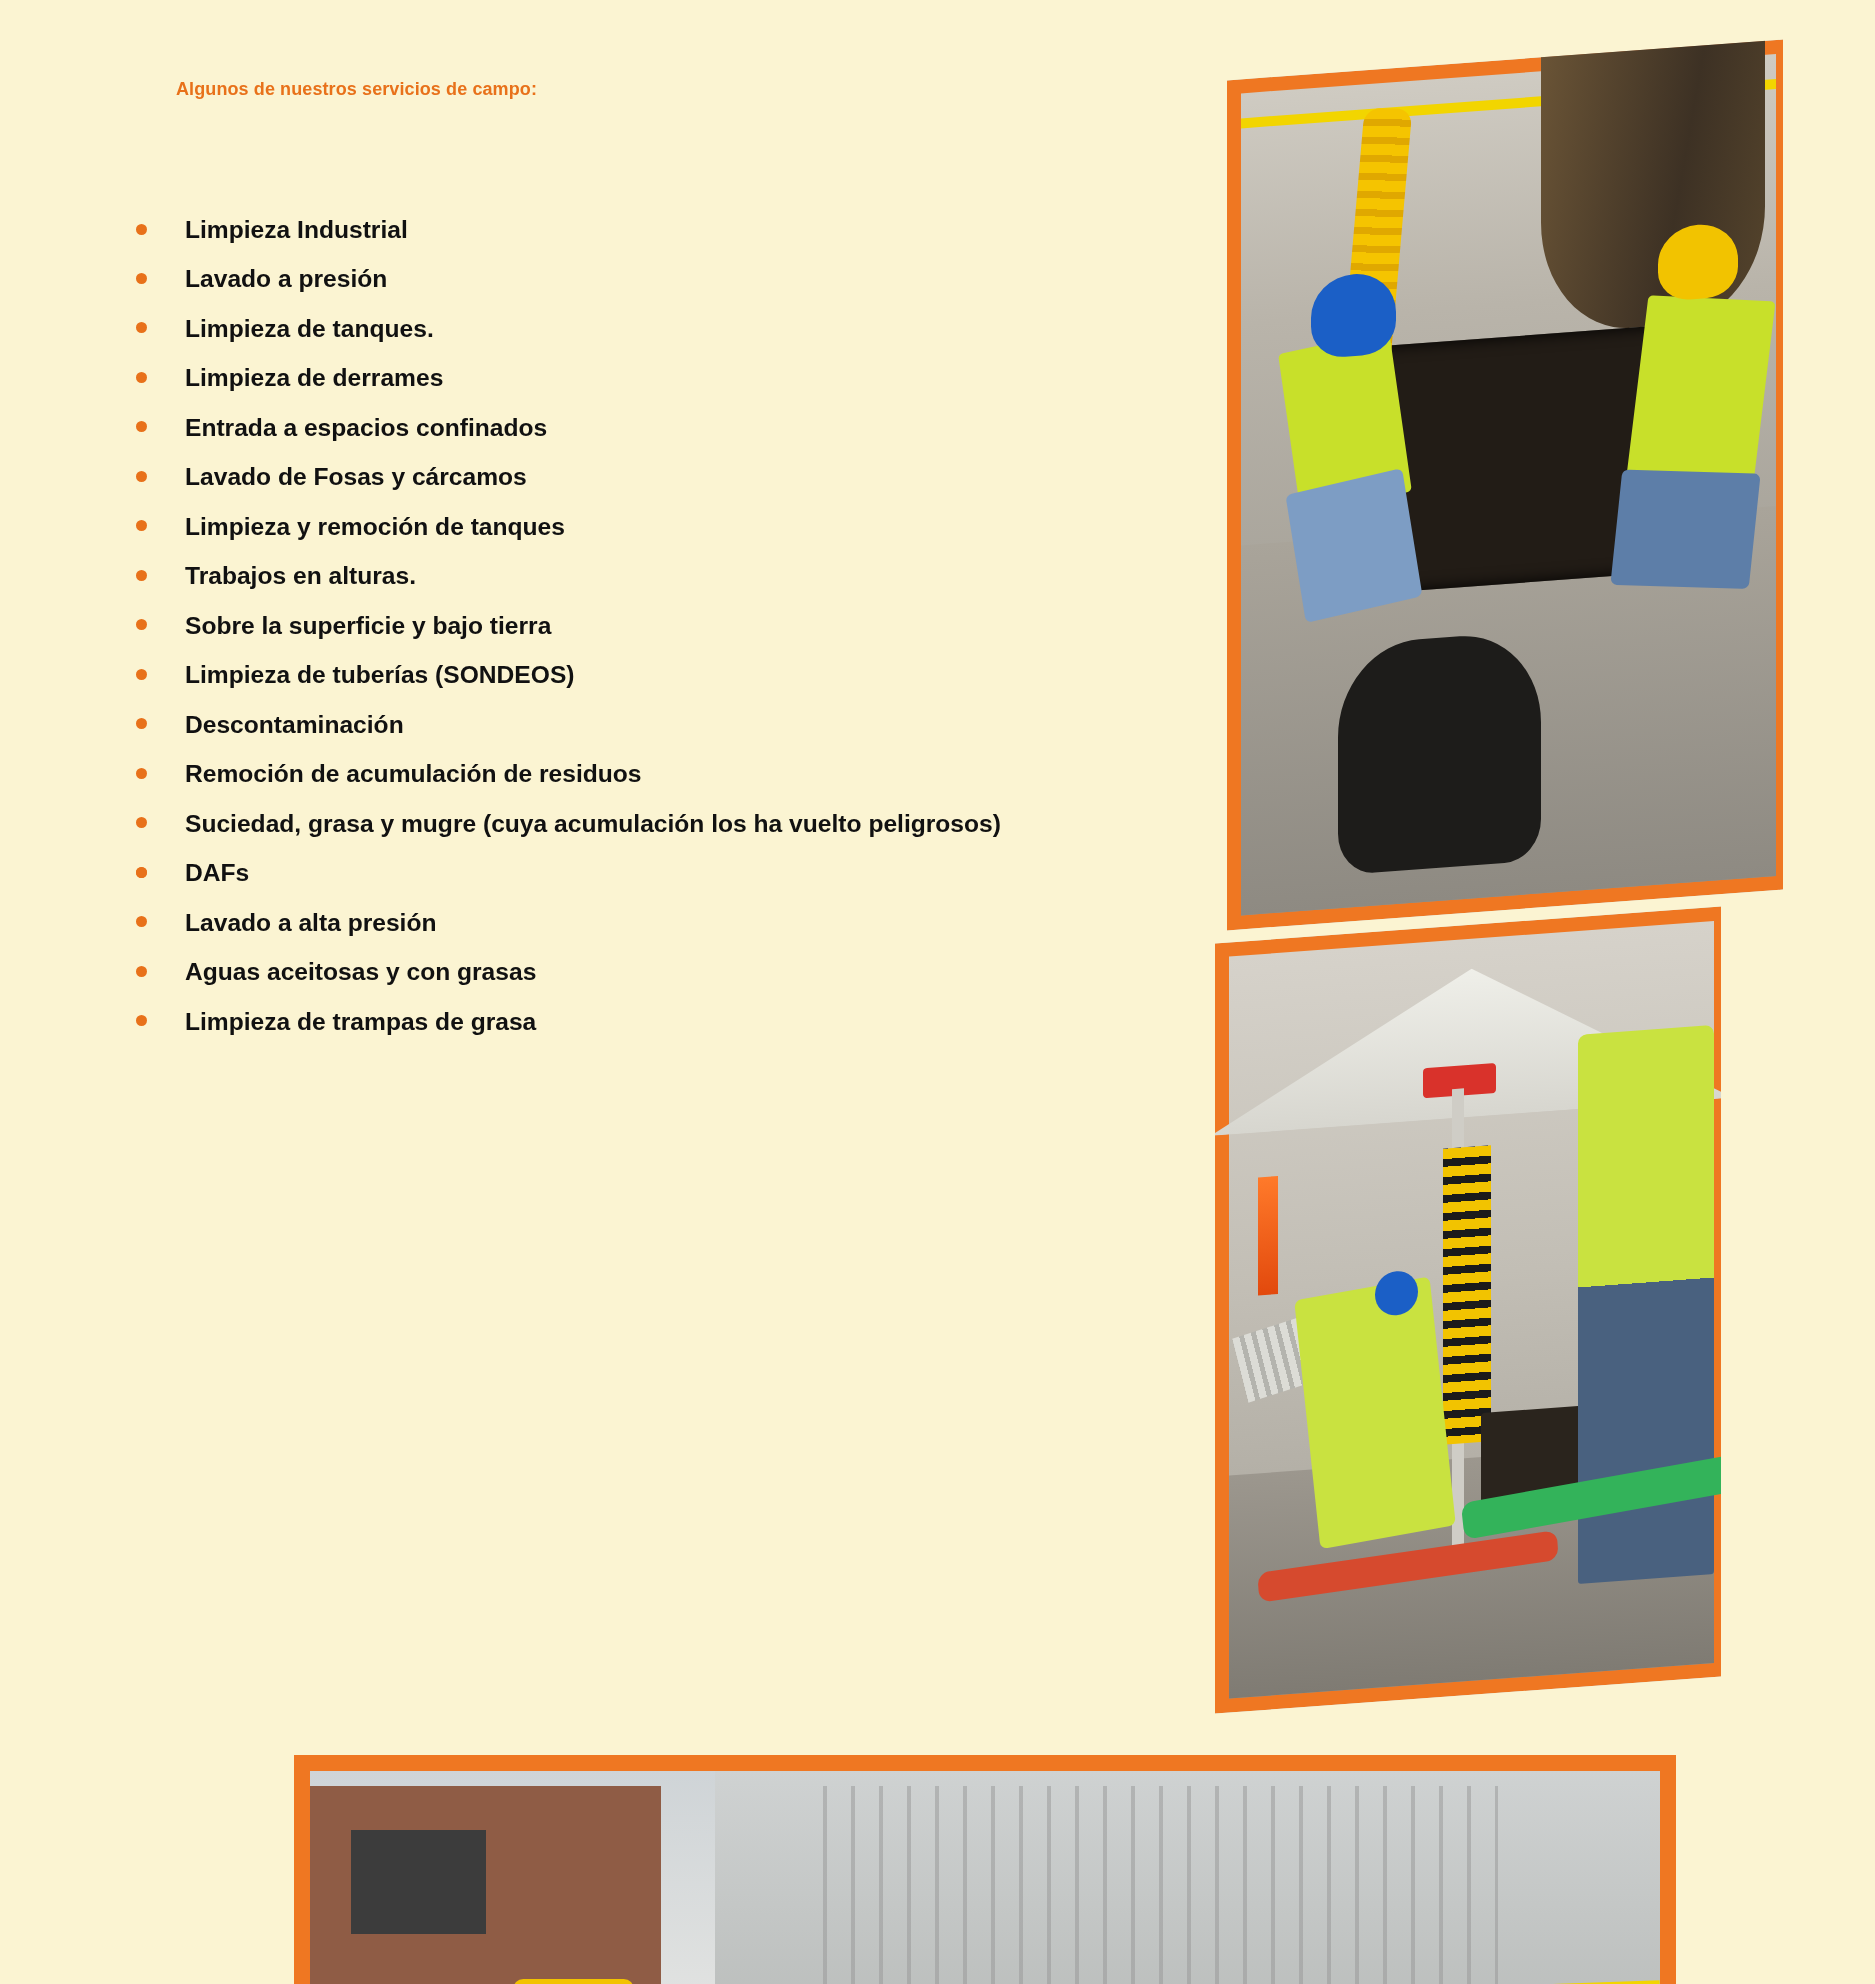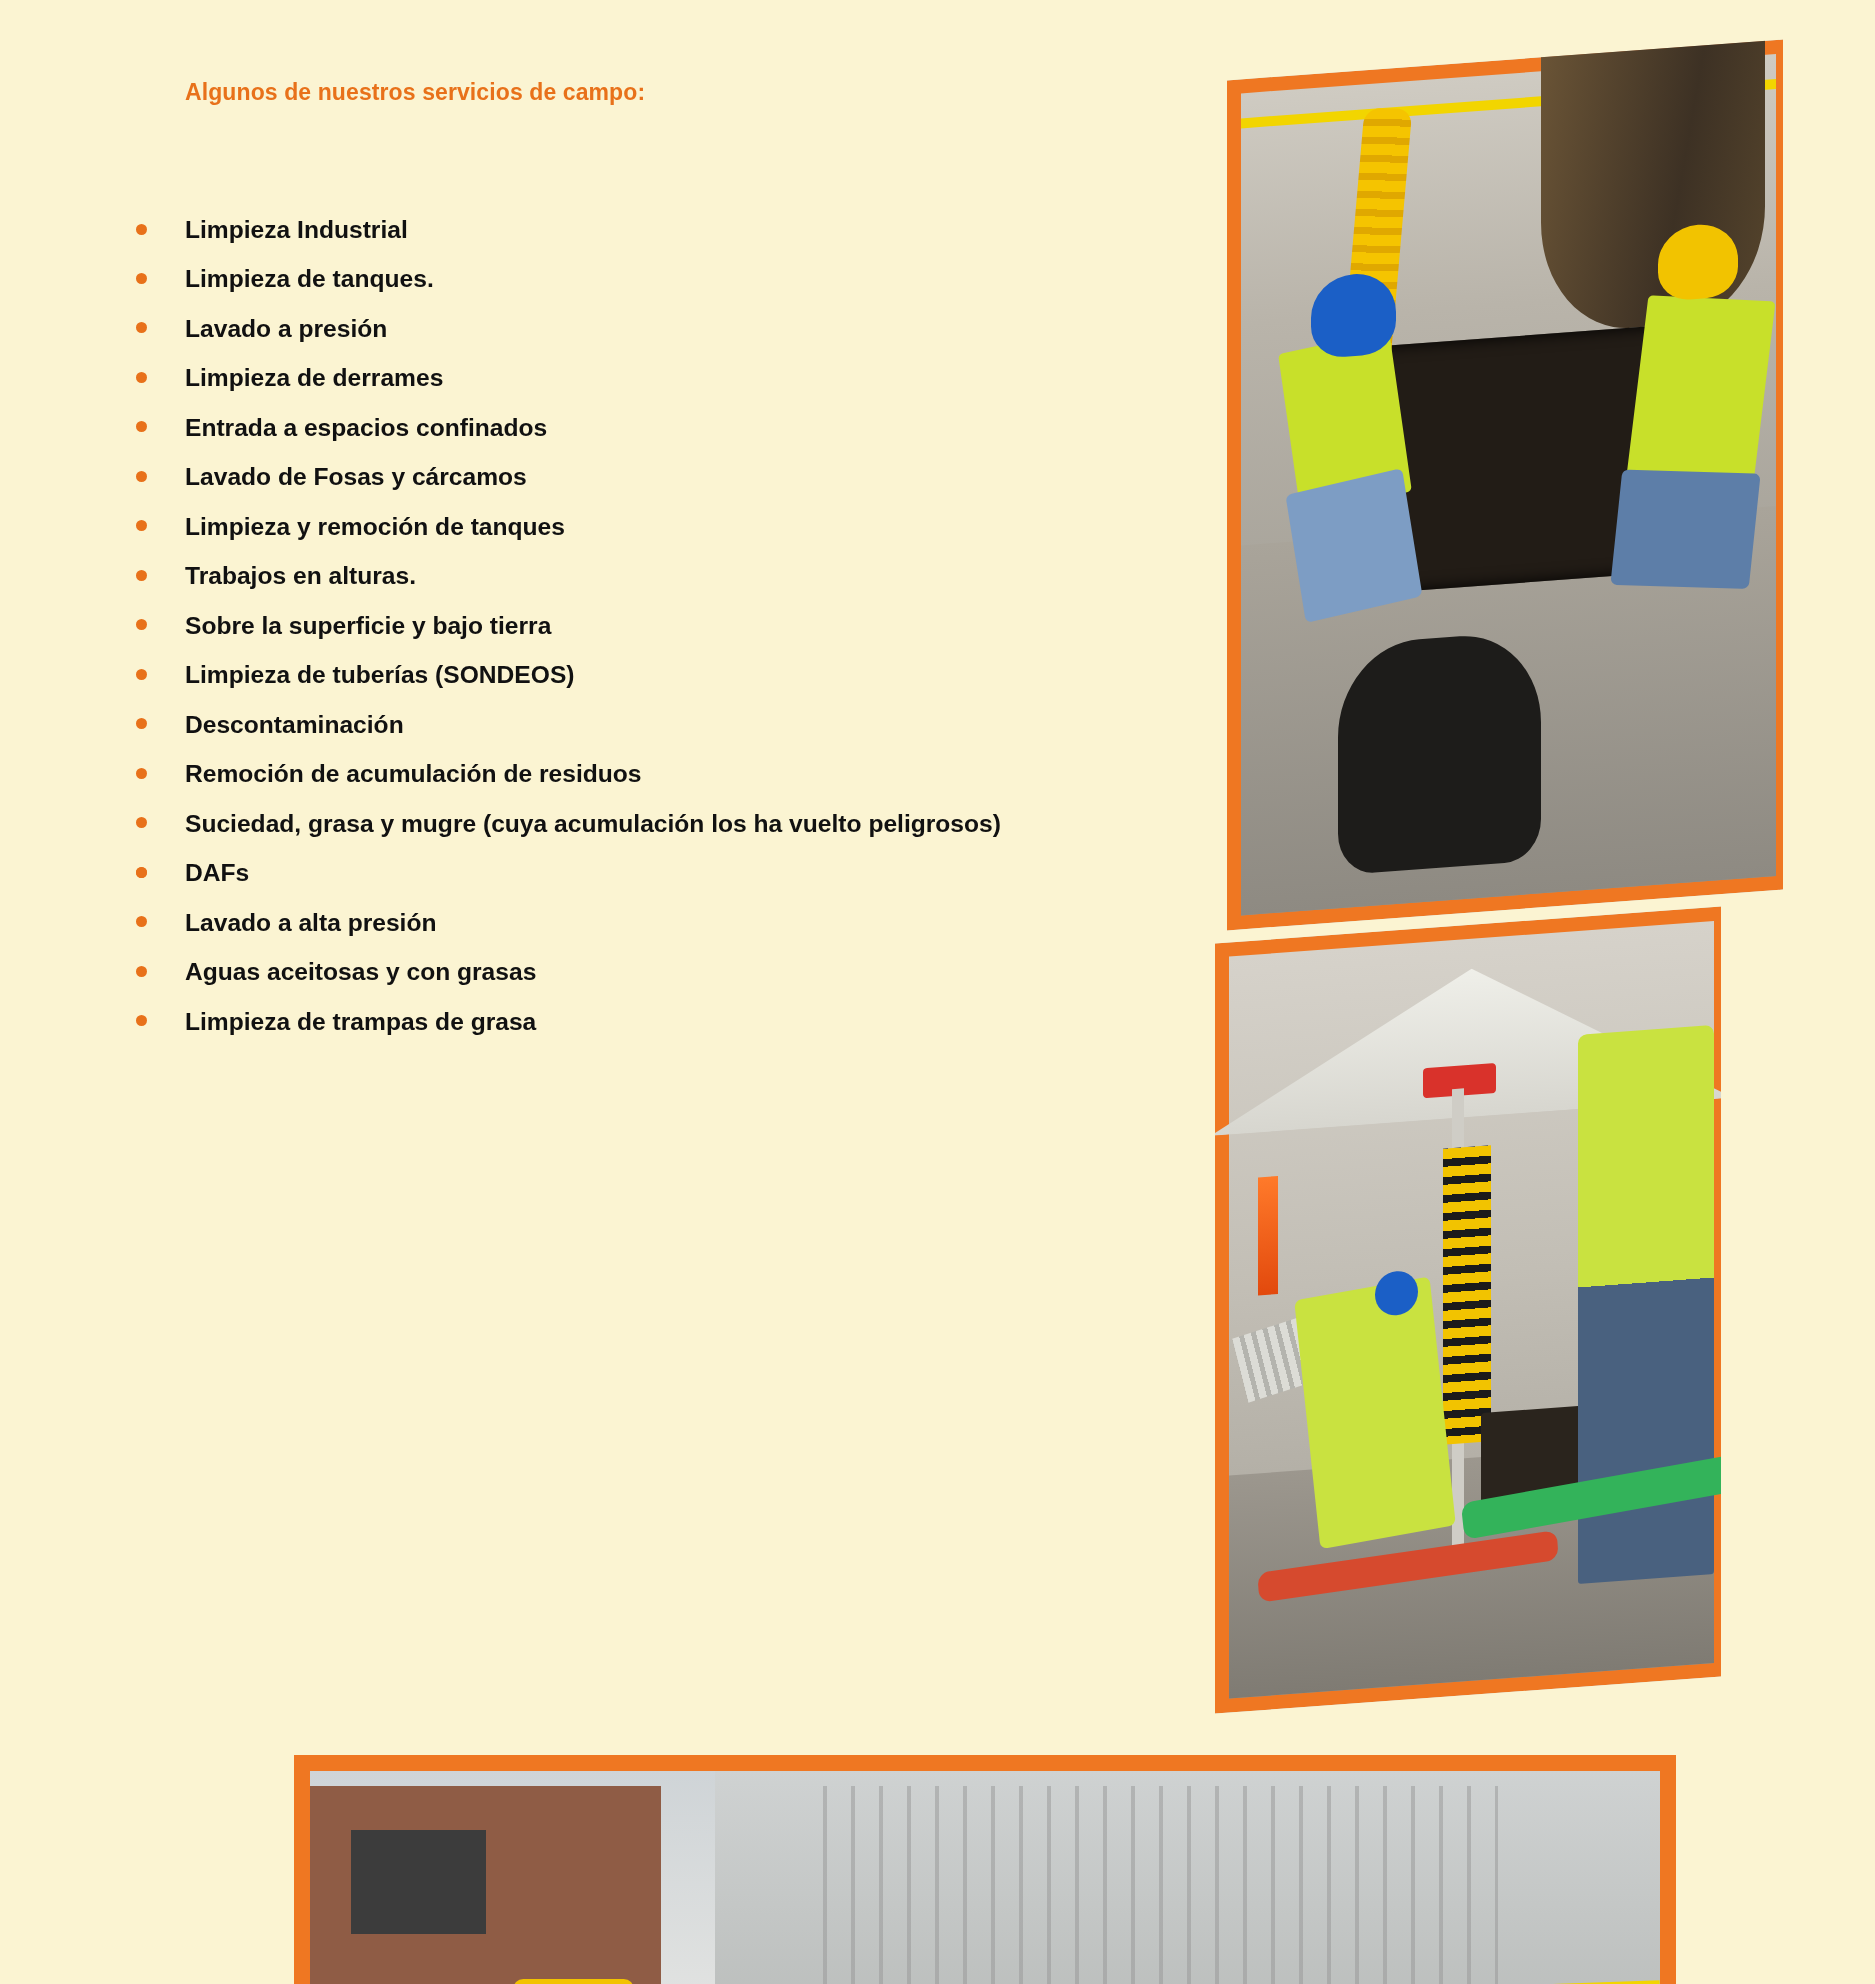--- a/index.html
+++ b/index.html
@@ -18,23 +18,23 @@
   .page {
     position: relative;
     width: 1876px;
     height: 2579px;
     background: #fbf4d2;
   }
 
   
   .heading {
     position: absolute;
-    left: 185px;
+    left: 176px;
     top: 79px;
-    font-size: 23px;
+    font-size: 18px;
     font-weight: bold;
     color: #e8711a;
     letter-spacing: 0.1px;
   }
 
   
   .services {
     position: absolute;
     left: 119px;
     top: 214px;
@@ -164,25 +164,25 @@
 
   <div class="heading">Algunos de nuestros servicios de campo:</div>
 
   <ul class="services">
     <li class="service-item">
       <span class="bullet"></span>
       <span class="label">Limpieza Industrial</span>
     </li>
     <li class="service-item">
       <span class="bullet"></span>
+      <span class="label">Lavado a presión</span>
+    </li>
+    <li class="service-item">
+      <span class="bullet"></span>
       <span class="label">Limpieza de tanques.</span>
-    </li>
-    <li class="service-item">
-      <span class="bullet"></span>
-      <span class="label">Lavado a presión</span>
     </li>
     <li class="service-item">
       <span class="bullet"></span>
       <span class="label">Limpieza de derrames</span>
     </li>
     <li class="service-item">
       <span class="bullet"></span>
       <span class="label">Entrada a espacios confinados</span>
     </li>
     <li class="service-item">

